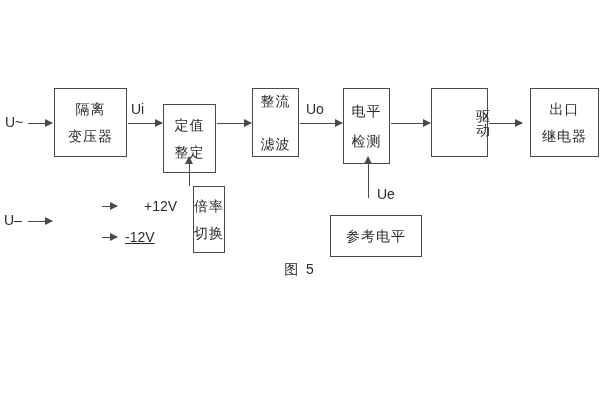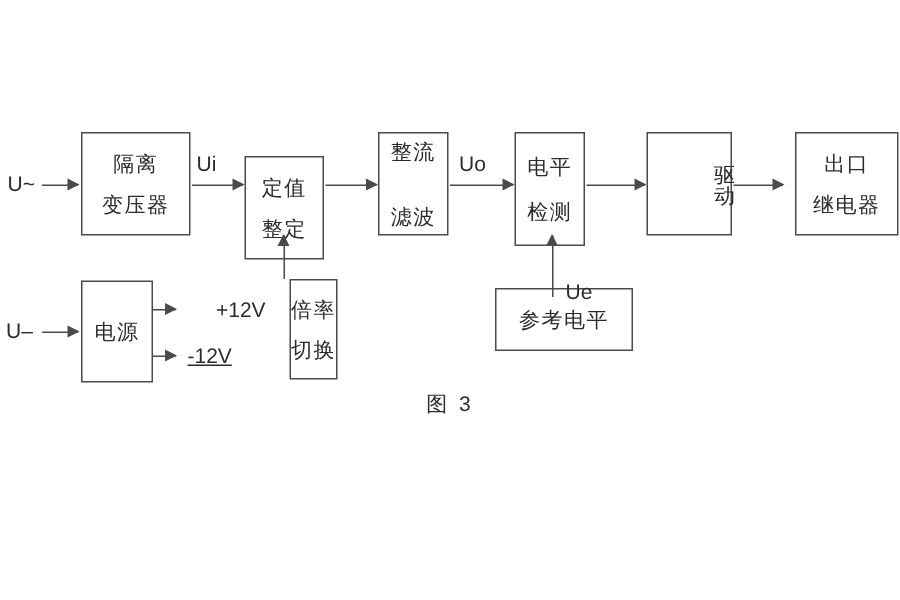--- a/index.html
+++ b/index.html
@@ -37,21 +37,21 @@
   .block span { display: block; }
 
   .b-isolation { left: 54px;  top: 88px;  width: 73px; height: 69px; }
   .b-setting   { left: 163px; top: 104px;  width: 53px; height: 69px; }
   .b-rectifier { left: 252px; top: 88px;  width: 47px; height: 69px; gap: 25px; }
   .b-level     { left: 343px; top: 88px;  width: 47px; height: 76px; }
   .b-driver    { left: 431px; top: 88px;  width: 57px; height: 69px; padding-left: 48px; }
   .b-relay     { left: 530px; top: 88px;  width: 69px; height: 69px; }
   .b-power     { left: 54px;  top: 187px; width: 48px; height: 68px; }
   .b-ratio     { left: 162px; top: 186px; width: 32px; height: 67px; margin-left: 31px; }
-  .b-ref       { left: 330px; top: 192px; width: 92px; height: 42px; }
+  .b-ref       { left: 330px; top: 215px; width: 92px; height: 42px; }
 
   
   .arr-h {
     position: absolute;
     height: 1px;
     background: var(--line);
   }
   .arr-h::after {
     content: "";
     position: absolute;
@@ -139,23 +139,20 @@
     <span>检测</span>
   </div>
   <div class="block b-driver">
     <span>驱动</span>
   </div>
   <div class="block b-relay">
     <span>出口</span>
     <span>继电器</span>
   </div>
 
-  <div class="block b-power">
-    <span>电源</span>
-  </div>
   <div class="block b-ratio">
     <span>倍率</span>
     <span>切换</span>
   </div>
   <div class="block b-ref">
     <span>参考电平</span>
   </div>
 
   <div class="arr-h arr-in-ac"></div>
   <div class="arr-h arr-ui"></div>
@@ -171,15 +168,15 @@
   <div class="arr-v arr-ref-up"></div>
 
   <span class="lbl lbl-u-ac">U~</span>
   <span class="lbl lbl-ui">Ui</span>
   <span class="lbl lbl-uo">Uo</span>
   <span class="lbl lbl-u-dc">U–</span>
   <span class="lbl lbl-p12">+12V</span>
   <span class="lbl lbl-n12">-12V</span>
   <span class="lbl lbl-ue">Ue</span>
 
-  <div class="caption">图 3</div>
+  <div class="caption">图 5</div>
 
 </div>
 
 </body></html>

